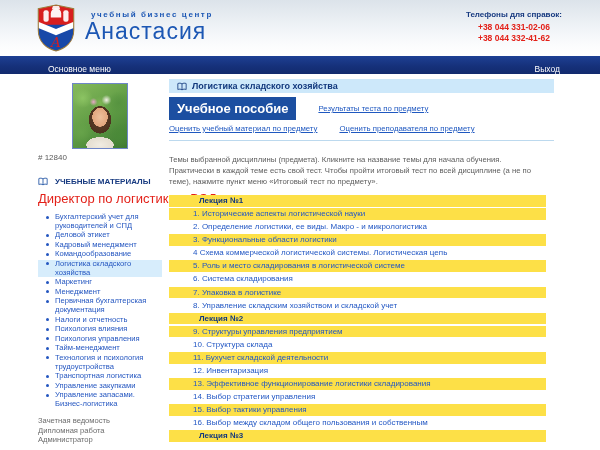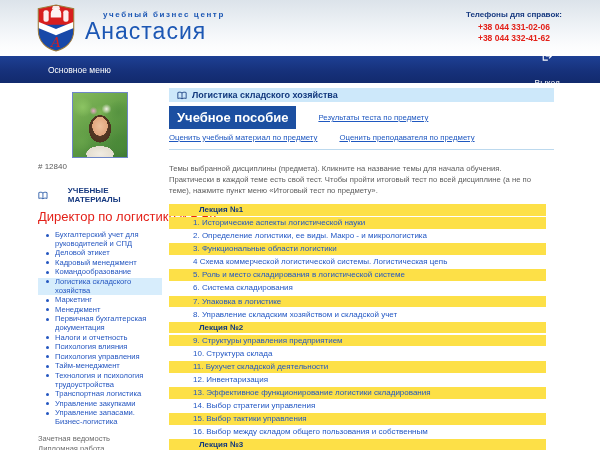--- a/index.html
+++ b/index.html
@@ -11,29 +11,29 @@
   }
   
   .tophdr {
     height:56px; display:flex; align-items:flex-start;
     background:linear-gradient(180deg,#dce3ea 0%,#eef2f6 45%,#fbfcfd 80%,#ffffff 100%);
     position:relative;
   }
   .logo-wrap { display:flex; align-items:flex-start; margin:4px 0 0 35px; }
   .shield { width:42px; height:48px; flex:0 0 auto; }
   .brand-text { margin:6px 0 0 8px; }
-  .brand-small { font-size:8px; font-weight:bold; letter-spacing:1.6px; color:#1c57b4; margin-left:18px; }
+  .brand-small { font-size:8px; font-weight:bold; letter-spacing:1.6px; color:#1c57b4; margin-left:6px; }
   .brand-name { font-size:23px; color:#1c57b4; letter-spacing:1px; line-height:24px; }
   .phones { position:absolute; right:38px; top:10px; text-align:center; }
   .phones-label { font-size:8px; font-weight:bold; color:#173a80; margin-bottom:3px; }
   .phone { font-size:8.5px; font-weight:bold; color:#e32119; line-height:11px; }
   
   .navbar {
-    height:27px; background:linear-gradient(180deg,#1e4094 0%,#16317b 55%,#122a6d 100%);
-    display:flex; align-items:center; justify-content:space-between;
+    height:18px; background:linear-gradient(180deg,#1e4094 0%,#16317b 55%,#122a6d 100%);
+    display:flex; align-items:flex-end; justify-content:space-between;
     color:#fff; font-size:8.5px;
   }
   .nav-left { margin-left:48px; cursor:pointer; }
   .nav-right { margin-right:40px; display:flex; align-items:center; gap:17px; cursor:pointer;flex-direction:column; }
   .exit-ic { width:10px; height:10px; display:block; }
   
   .bodywrap { display:flex; }
   .sidebar { width:168px; flex:0 0 auto; padding:8px 6px 0 38px; }
   .content { width:389px; flex:0 0 auto; margin-left:1px; }
   
@@ -47,21 +47,21 @@
       radial-gradient(circle 5px at 62% 25%, #f3f0e8 0%, rgba(0,0,0,0) 100%),
       radial-gradient(circle 7px at 50% 30%, #7fb655 0%, rgba(0,0,0,0) 100%),
       radial-gradient(circle 10px at 18% 22%, #8cc463 0%, rgba(0,0,0,0) 100%),
       radial-gradient(circle 12px at 85% 30%, #569340 0%, rgba(0,0,0,0) 100%),
       radial-gradient(circle 11px at 15% 75%, #67a34a 0%, rgba(0,0,0,0) 100%),
       radial-gradient(circle 12px at 88% 80%, #4a8a38 0%, rgba(0,0,0,0) 100%),
       linear-gradient(145deg,#86ba5c 0%,#5d9a43 55%,#3f7a33 100%);
   }
   .uname { margin-top:5px; text-align:center; font-size:9px; font-weight:bold; color:#1d50c9; }
   .uid { margin-top:4px; font-size:8px; color:#5a5a5a; }
-  .mat-hdr { margin-top:15px; display:flex; align-items:center; gap:20px;
+  .mat-hdr { margin-top:15px; display:flex; align-items:center; gap:7px;
              font-size:8px; font-weight:bold; color:#173a80; }
   .book-ic { width:10px; height:9px; display:block; }
   .role { margin-top:5px; font-size:13px; color:#e32119; white-space:nowrap; }
   ul.courses { margin-top:7px; list-style:none; }
   ul.courses li {
     position:relative; padding:0 2px 0 17px; margin-bottom:1px;
     font-size:7.6px; line-height:8.6px; color:#2456c0; cursor:pointer;
   }
   ul.courses li::before {
     content:""; position:absolute; left:8px; top:2.5px;

